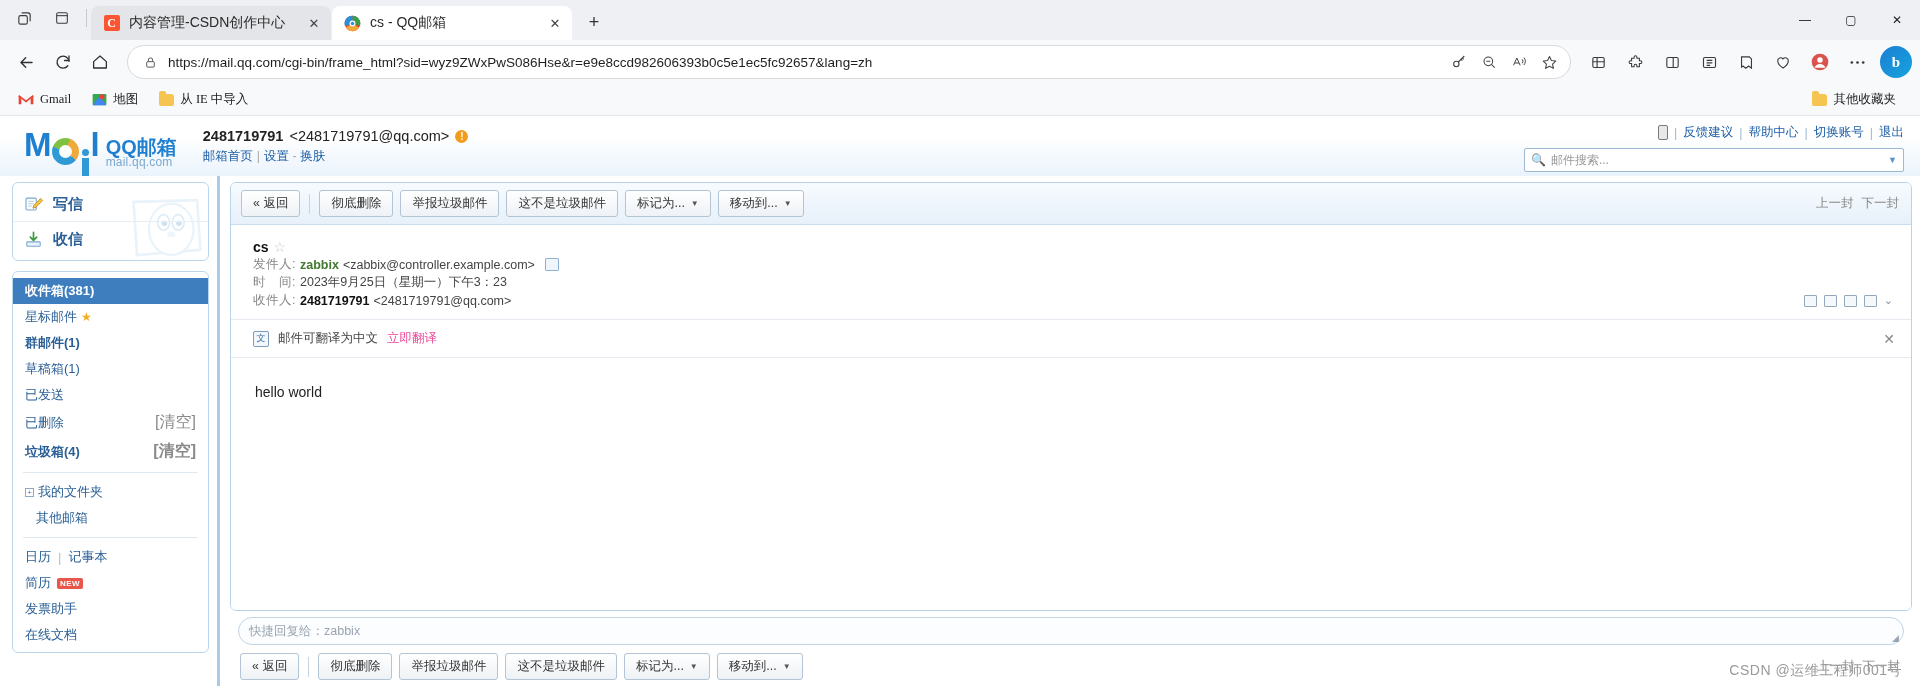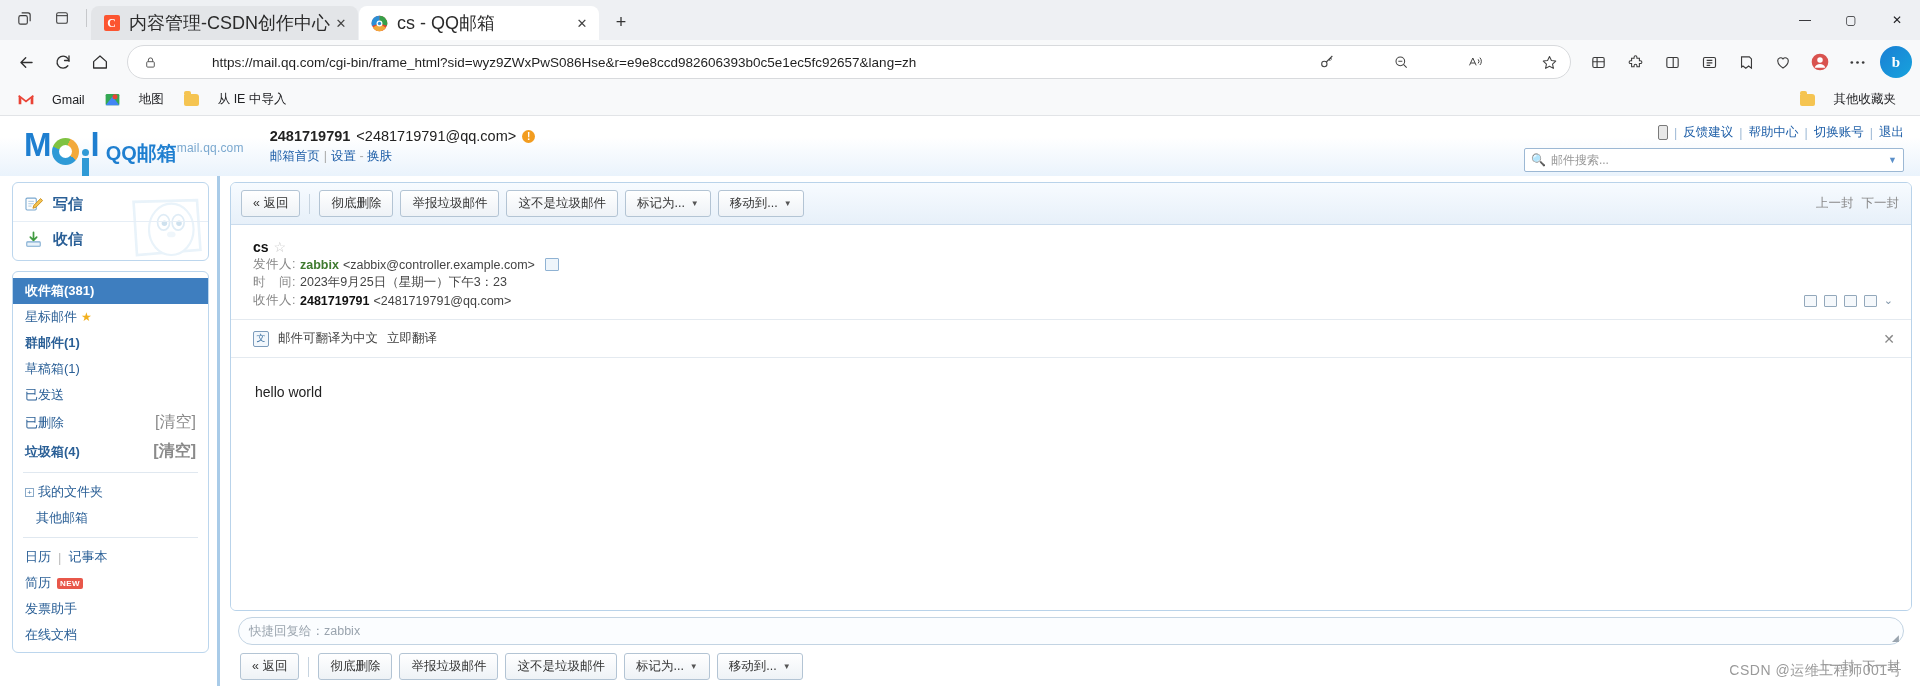--- a/index.html
+++ b/index.html
@@ -53,21 +53,21 @@
     display: flex; align-items: center; justify-content: center;
   }
   .favicon-csdn {
     width: 16px; height: 16px; background: #fc5531; border-radius: 2px;
     color: #fff; font-size: 12px; font-weight: bold;
     display: flex; align-items: center; justify-content: center;
     font-family: "Liberation Serif", serif;
   }
   .tab-title {
     flex: 1 1 auto; white-space: nowrap; overflow: hidden;
-    text-overflow: ellipsis; font-size: 18px;
+    text-overflow: ellipsis; font-size: 14px;
   }
   .tab-close {
     width: 22px; height: 22px; border-radius: 4px;
     display: flex; align-items: center; justify-content: center;
     color: #444; font-size: 13px; flex: 0 0 22px;
   }
   .newtab {
     width: 30px; height: 30px; border-radius: 5px;
     display: flex; align-items: center; justify-content: center;
     color: #333; font-size: 18px; margin-left: 6px; margin-bottom: 3px;
@@ -96,21 +96,20 @@
   .omnibox {
     flex: 1 1 auto;
     height: 34px;
     background: #ffffff;
     border: 1px solid #d8dadd;
     border-radius: 17px;
     display: flex; align-items: center;
     padding: 0 6px 0 12px;
     margin: 0 8px;
     min-width: 0;
-    gap: 44px;
   }
   .omnibox-lock { width: 20px; flex: 0 0 20px; display: flex; align-items: center; justify-content: center; color: #555; }
   .url-text {
     flex: 1 1 auto; font-size: 13.5px; color: #1f1f1f;
     white-space: nowrap; overflow: hidden; text-overflow: clip;
     padding-left: 8px;
   }
   .omni-icon {
     width: 30px; height: 28px; border-radius: 5px; flex: 0 0 30px;
     display: flex; align-items: center; justify-content: center; color: #444;
@@ -126,23 +125,24 @@
 
   
   .bookmarks {
     height: 32px; background: #f8f9fa;
     display: flex; align-items: center; padding: 0 10px;
     font-size: 12.5px; color: #202124;
     border-bottom: 1px solid #e2e4e7;
     position: relative;
   }
   .bm {
-    display: flex; align-items: center; gap: 18px;
+    display: flex; align-items: center; gap: 6px;
     padding: 4px 8px; border-radius: 5px; margin-right: 4px;
     white-space: nowrap;
+    font-family: Liberation Serif, serif;
   }
   .bm-ico { width: 16px; height: 16px; flex: 0 0 16px; display: flex; align-items: center; justify-content: center; }
   .folder-ico {
     width: 15px; height: 12px; background: #f5c451;
     border-radius: 1px 3px 2px 2px; position: relative;
   }
   .folder-ico:before {
     content: ""; position: absolute; top: -3px; left: 0;
     width: 7px; height: 3px; background: #f5c451; border-radius: 2px 2px 0 0;
   }
@@ -172,21 +172,21 @@
     background:
       conic-gradient(from 200deg, #2f9ad6 0deg 90deg, #7fc241 90deg 180deg, #f2a93b 180deg 290deg, #2f9ad6 290deg 360deg);
     display: inline-block; position: relative; margin: 0 1px;
     align-self: center;
   }
   .lo:after { content:""; position:absolute; inset: 7px; background:#fff; border-radius:50%; }
   .li-dot { display:flex; flex-direction: column; align-items:center; margin-left:2px;}
   .li-dot .d { width:7px; height:7px; background:#2f9ad6; border-radius:50%; }
   .li-dot .b { width:7px; height:19px; background:#2f9ad6; margin-top:2px; }
   .logo-qq {
-    display: flex; flex-direction: row; margin-left: 5px; padding-top: 2px;
+    display: flex; flex-direction: column; margin-left: 5px; padding-top: 2px;
   }
   .logo-qq-main { font-size: 20px; font-weight: bold; color: #1f7fd0; line-height: 20px; }
   .logo-qq-sub { font-size: 12px; color: #7aa8cf; line-height: 11px; letter-spacing: .2px; }
 
   .qq-account {
     margin-left: 26px; margin-top: 12px;
     display: flex; flex-direction: column; gap: 4px;
   }
   .acct-line { display: flex; align-items: center; gap: 6px; font-size: 14.5px; color: #222; }
   .acct-name { font-weight: bold; }
@@ -329,21 +329,21 @@
     display: flex; align-items: center; gap: 9px;
     padding: 10px 22px; font-size: 12.5px; color: #444;
     border-bottom: 1px solid #e4eaf0; position: relative;
     background: #fff;
   }
   .trans-ico {
     width: 16px; height: 16px; border: 1px solid #7d9cbb; border-radius: 2px;
     font-size: 9px; color: #3a6f9f; display: flex; align-items: center; justify-content: center;
     background: #f2f7fc;
   }
-  .trans-link { color: #404040; text-decoration: none; }
+  .trans-link { color: #ec4899; text-decoration: none; }
   .trans-close { position: absolute; right: 16px; color: #888; font-size: 14px; }
 
   .mail-body {
     flex: 1 1 auto; padding: 26px 24px; font-size: 14px; color: #222;
     background: #fff; min-height: 140px;
   }
 
   .reply-wrap { padding: 6px 8px 0; }
   .reply-box {
     border: 1px solid #c3d4e3; border-radius: 14px; background: #fbfdff;

